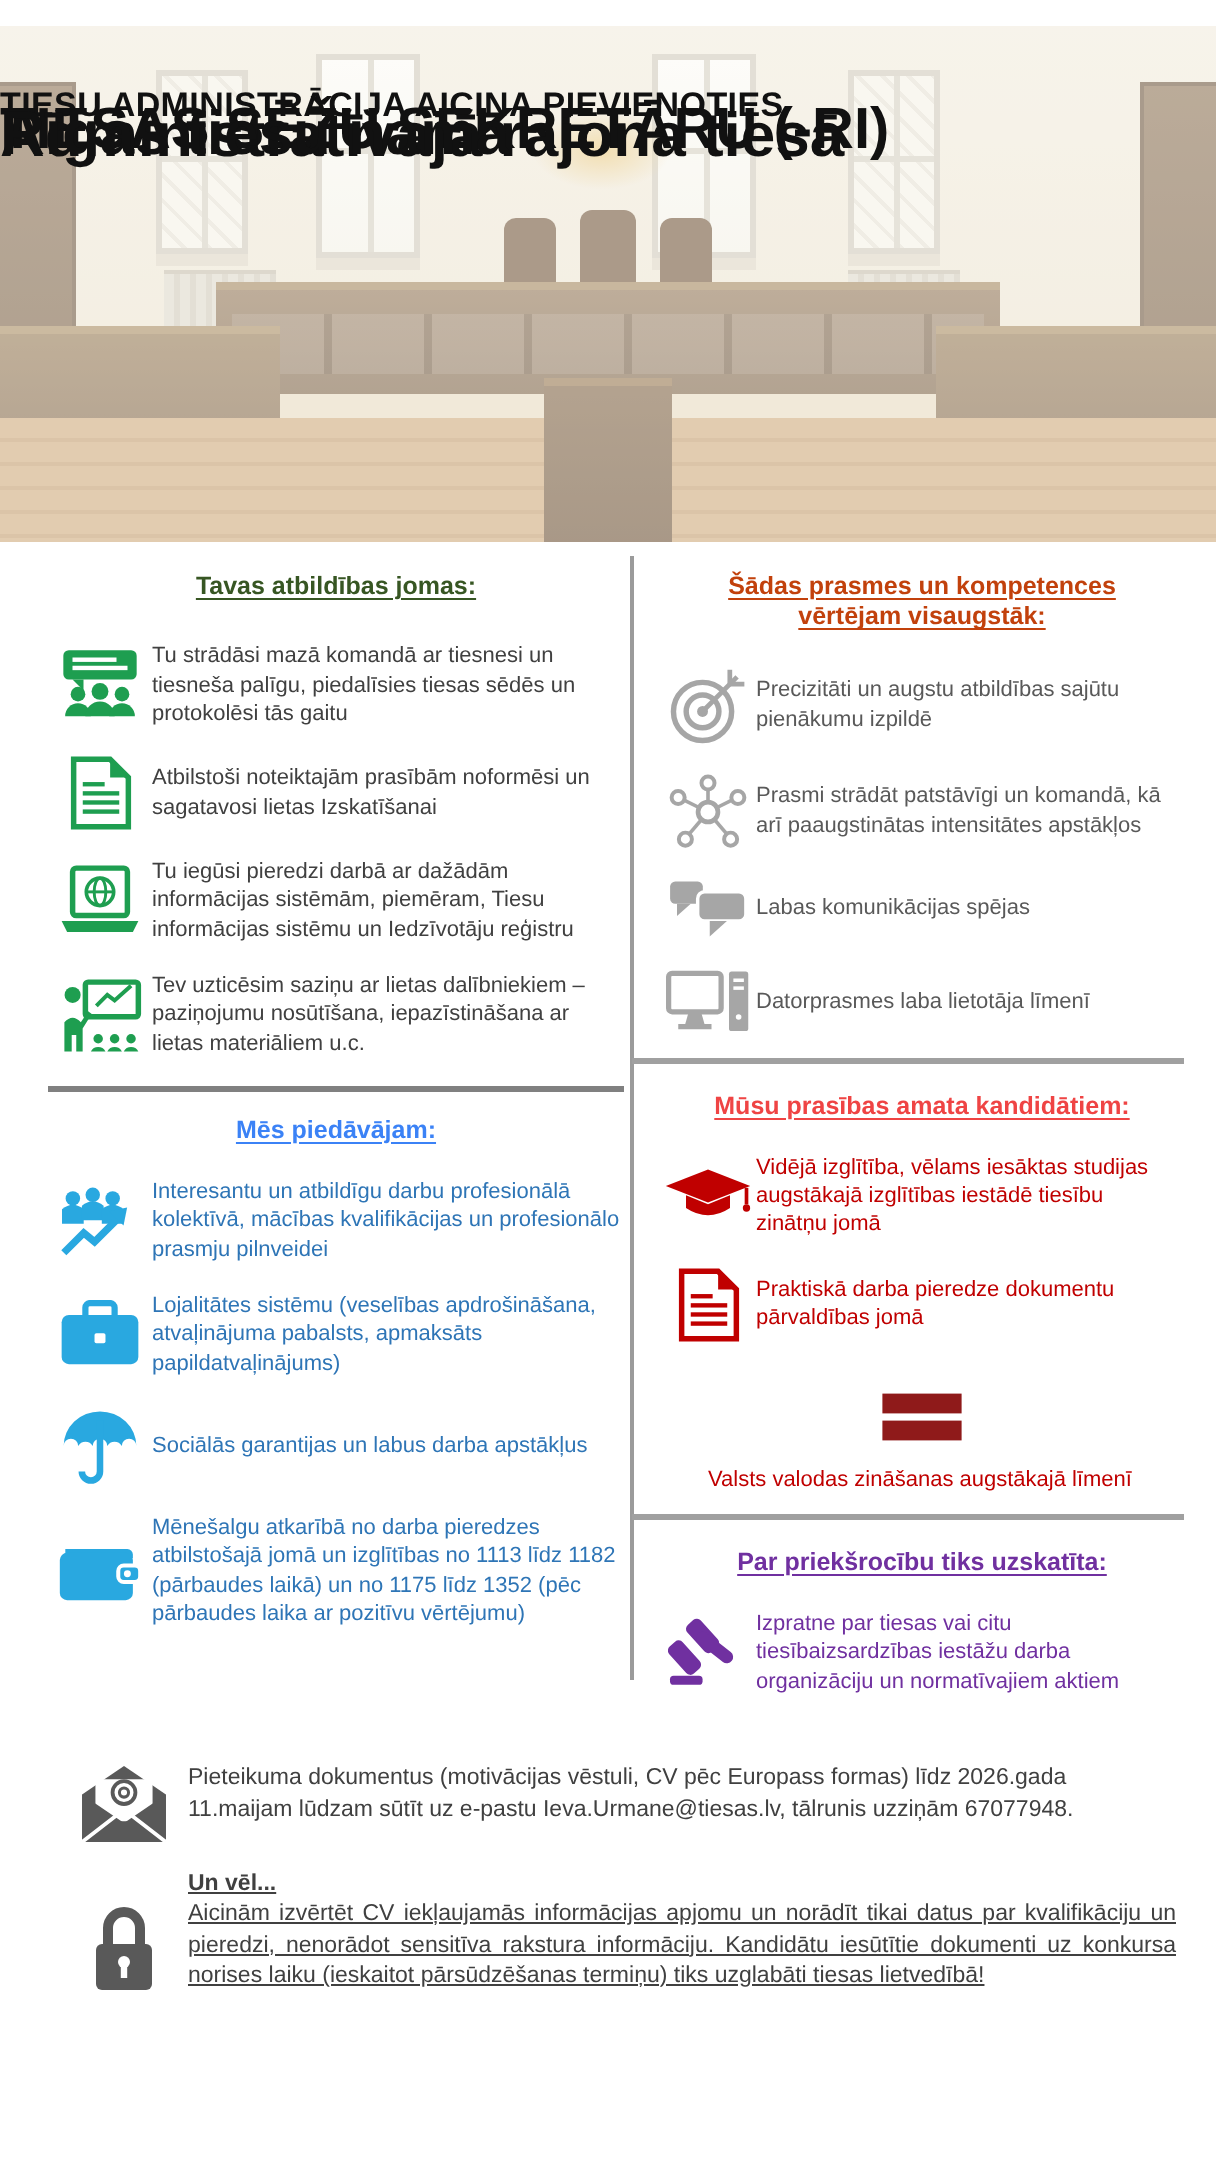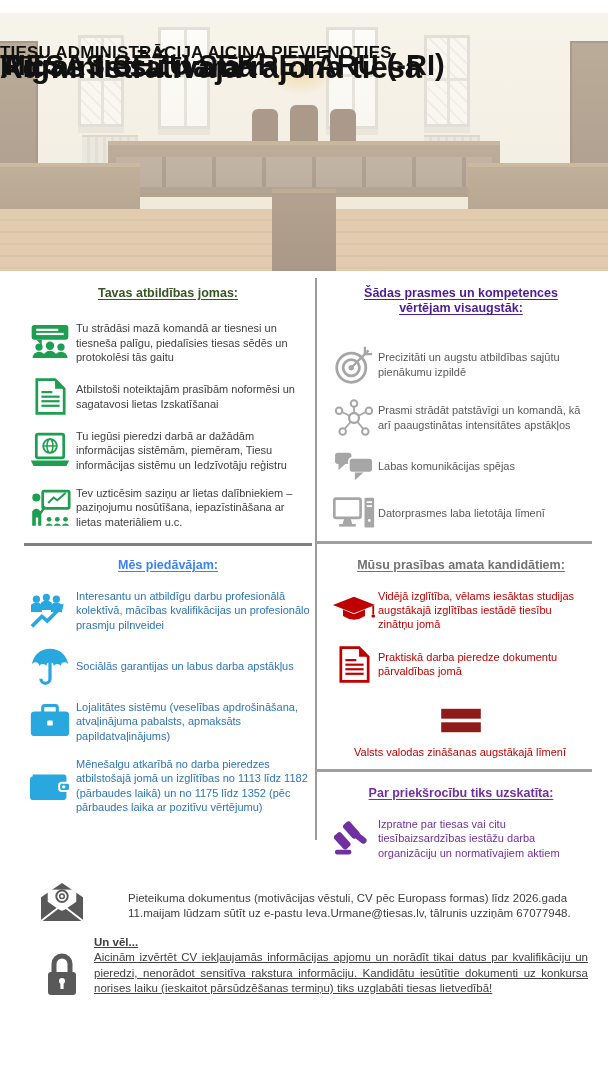--- a/index.html
+++ b/index.html
@@ -38,39 +38,39 @@
 
   
   .col-left  { position:absolute; top:278px; left:24px;  width:288px; }
   .col-right { position:absolute; top:278px; left:330px; width:262px; }
   .vdiv { position:absolute; top:278px; left:315px; width:2px; height:562px; background:#9b9b9b; }
 
   .section-title { display:block; text-align:center; font-weight:bold; font-size:12.5px;
                    text-decoration:underline; text-underline-offset:2px; line-height:1.22; }
   .mt-resp  { margin:8px 0 20px; color:#375623; }
   .mt-offer { margin:12px 0 16px; color:#3b82f6; }
-  .mt-skill { margin:8px auto 28px; color:#4c1d95; max-width:225px; }
-  .mt-req   { margin:14px 0 16px; color:#737373; }
+  .mt-skill { margin:8px auto 16px; color:#c2410c; max-width:225px; }
+  .mt-req   { margin:14px 0 16px; color:#ef4444; }
   .mt-adv   { margin:14px 0 16px; color:#7030a0; }
 
   .item { display:flex; align-items:center; margin-bottom:14px; }
   .ic { flex:0 0 52px; display:flex; justify-content:center; align-items:center; }
   .col-right .ic { flex:0 0 48px; }
   .txt { font-size:11px; line-height:1.3; padding-right:2px; }
   .t-dark { color:#404040; } .t-blue { color:#2e75b6; } .t-gray { color:#595959; }
   .t-red { color:#c00000; } .t-purple { color:#7030a0; }
   .c-green { color:#1e9e50; } .c-blue { color:#29a8e0; } .c-gray { color:#a6a6a6; }
   .c-red { color:#c00000; } .c-dred { color:#8f1a1a; } .c-purple { color:#7030a0; } .c-dgray { color:#595959; }
 
   .hdiv-left  { height:3px; background:#808080; margin:14px 0 0 0; }
   .hdiv-right { height:3px; background:#a0a0a0; margin:4px 0 0 -14px; width:276px; }
 
   
   .footer { position:absolute; top:882px; left:30px; width:558px; }
-  .frow { display:flex; align-items:flex-end;gap:34px; }
+  .frow { display:flex; align-items:flex-start; }
   .frow .fic { flex:0 0 64px; display:flex; justify-content:center; }
   .ftxt { font-size:11.5px; line-height:1.35; color:#404040; }
   .more-title { font-size:11.5px; font-weight:bold; text-decoration:underline; margin:14px 0 2px 64px; color:#404040; }
   .more-row { display:flex; align-items:flex-end; margin-top:0;text-decoration:underline; }
   .more-row .fic { flex:0 0 64px; display:flex; justify-content:center; }
   .ftxt.just { text-align:justify; }
   svg { display:block; }
 </style>
 </head>
 <body>
@@ -189,37 +189,37 @@
           <path d="M24 22 v-8 q6 -5 12 0 v8 z" fill="currentColor"></path>
         <path d="M3 38 l11 -11 6 5 14 -14" fill="none" stroke="currentColor" stroke-width="4"></path>
         <path d="M28 15 l10 -2 -2 10 z" fill="currentColor"></path>
       </svg>
     </span>
     <p class="txt t-blue">Interesantu un atbildīgu darbu profesionālā kolektīvā, mācības kvalifikācijas un profesionālo prasmju pilnveidei</p>
   </div>
 
   <div class="item">
     <span class="ic c-blue">
-      <svg viewBox="0 0 44 44" width="40" height="40">
-        <path d="M2 22 a20 19 0 0 1 40 0 a4 4 0 0 0 -8 0 a4.6 4.6 0 0 0 -8 0 a4 4 0 0 0 -8 0 a4.6 4.6 0 0 0 -8 0 a4 4 0 0 0 -8 0 z" fill="currentColor"></path>
-        <path d="M22 8 v28 a5 5 0 0 1 -10 0" fill="none" stroke="currentColor" stroke-width="3.6"></path>
-      </svg>
-    </span>
-    <p class="txt t-blue">Sociālās garantijas un labus darba apstākļus</p>
-  </div>
-
-  <div class="item">
-    <span class="ic c-blue">
       <svg viewBox="0 0 46 38" width="42" height="35">
         <rect x="15" y="1.5" width="16" height="11" rx="2.5" fill="none" stroke="currentColor" stroke-width="3.4"></rect>
         <rect x="2" y="8" width="42" height="27" rx="4" fill="currentColor"></rect>
         <rect x="20" y="18" width="6" height="5.5" rx="1" fill="#fff"></rect>
       </svg>
     </span>
     <p class="txt t-blue">Lojalitātes sistēmu (veselības apdrošināšana, atvaļinājuma pabalsts, apmaksāts papildatvaļinājums)</p>
+  </div>
+
+  <div class="item">
+    <span class="ic c-blue">
+      <svg viewBox="0 0 44 44" width="40" height="40">
+        <path d="M2 22 a20 19 0 0 1 40 0 a4 4 0 0 0 -8 0 a4.6 4.6 0 0 0 -8 0 a4 4 0 0 0 -8 0 a4.6 4.6 0 0 0 -8 0 a4 4 0 0 0 -8 0 z" fill="currentColor"></path>
+        <path d="M22 8 v28 a5 5 0 0 1 -10 0" fill="none" stroke="currentColor" stroke-width="3.6"></path>
+      </svg>
+    </span>
+    <p class="txt t-blue">Sociālās garantijas un labus darba apstākļus</p>
   </div>
 
   <div class="item">
     <span class="ic c-blue">
       <svg viewBox="0 0 46 36" width="42" height="33">
         <path d="M4 6 h34 a3 3 0 0 1 3 3 v2 h-37 z" fill="currentColor"></path>
         <rect x="1" y="8" width="40" height="26" rx="4" fill="currentColor"></rect>
         <rect x="33" y="15" width="12" height="9" rx="3" fill="currentColor" stroke="#fff" stroke-width="2.2"></rect>
         <circle cx="38" cy="19.5" r="1.9" fill="#fff"></circle>
       </svg>

